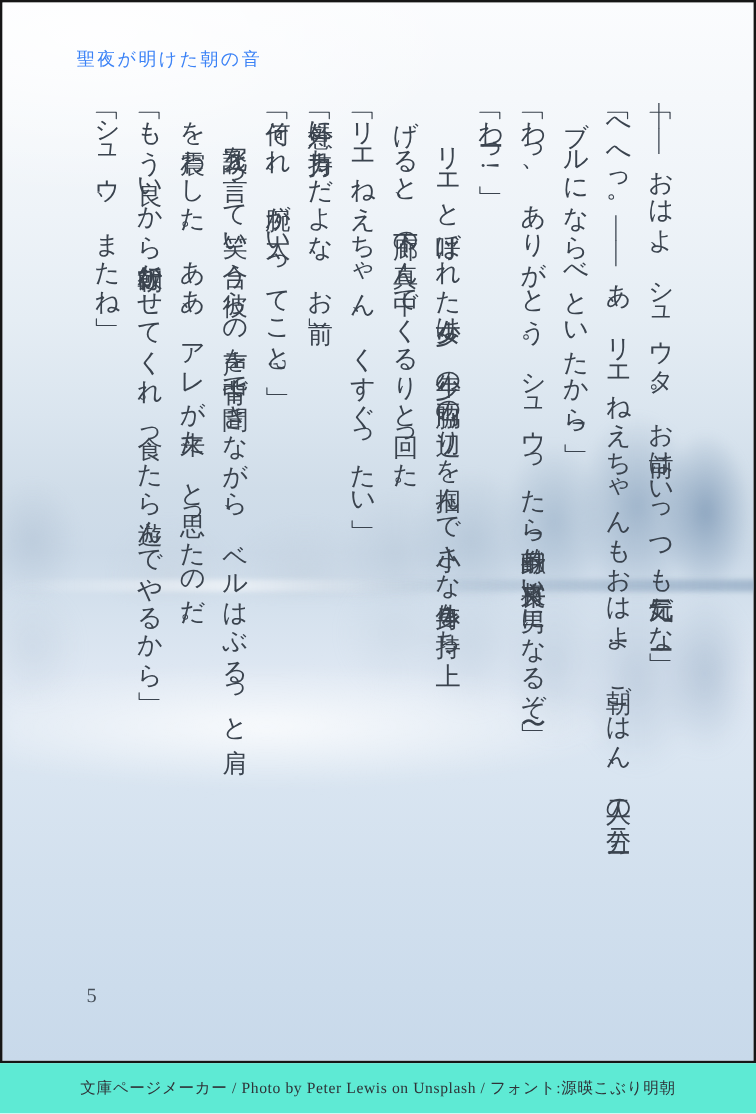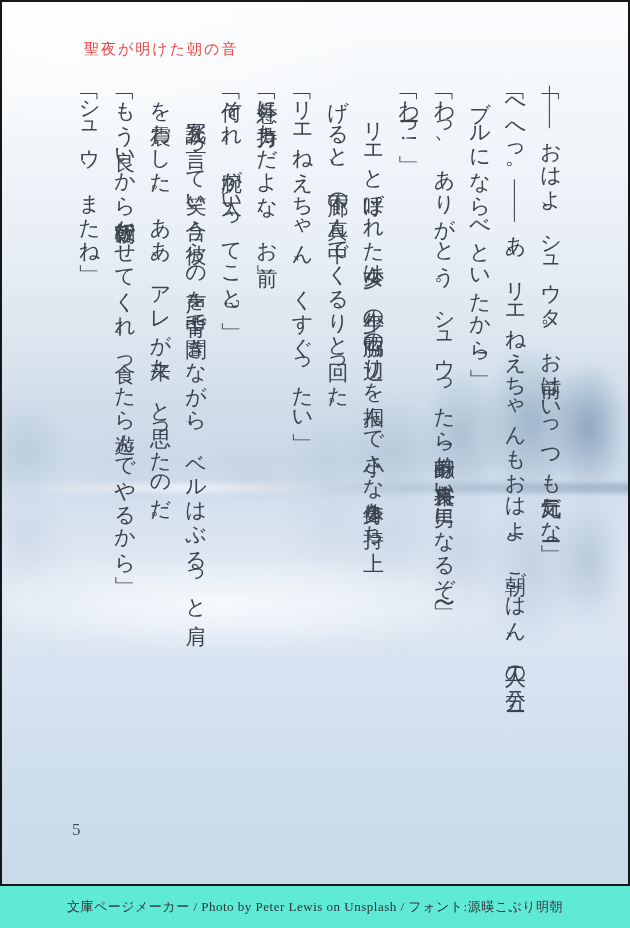--- a/index.html
+++ b/index.html
@@ -56,22 +56,22 @@
       radial-gradient(ellipse 52px 66px at 4% 70%, rgba(176,193,211,.55), rgba(176,193,211,0) 75%);
   }
   .mist{
     position:absolute;left:0;top:545px;width:630px;height:130px;
     filter:blur(6px);
     background:radial-gradient(ellipse 420px 70px at 35% 45%, rgba(255,255,255,.8), rgba(255,255,255,0) 72%);
   }
 
   
   .header-title{
-    position:absolute;left:84px;top:40px;
-    font-size:15px;letter-spacing:2px;color:#ef4444;
+    position:absolute;left:64px;top:40px;
+    font-size:15px;letter-spacing:2px;color:#3b82f6;
   }
 
   
   .vtext{
     position:absolute;top:86px;right:62px;height:702px;
     writing-mode:vertical-rl;text-orientation:mixed;
     font-size:21px;line-height:35.5px;letter-spacing:0;
     color:#3a434e;
   }
   .vtext p{margin:0;padding:0;}

